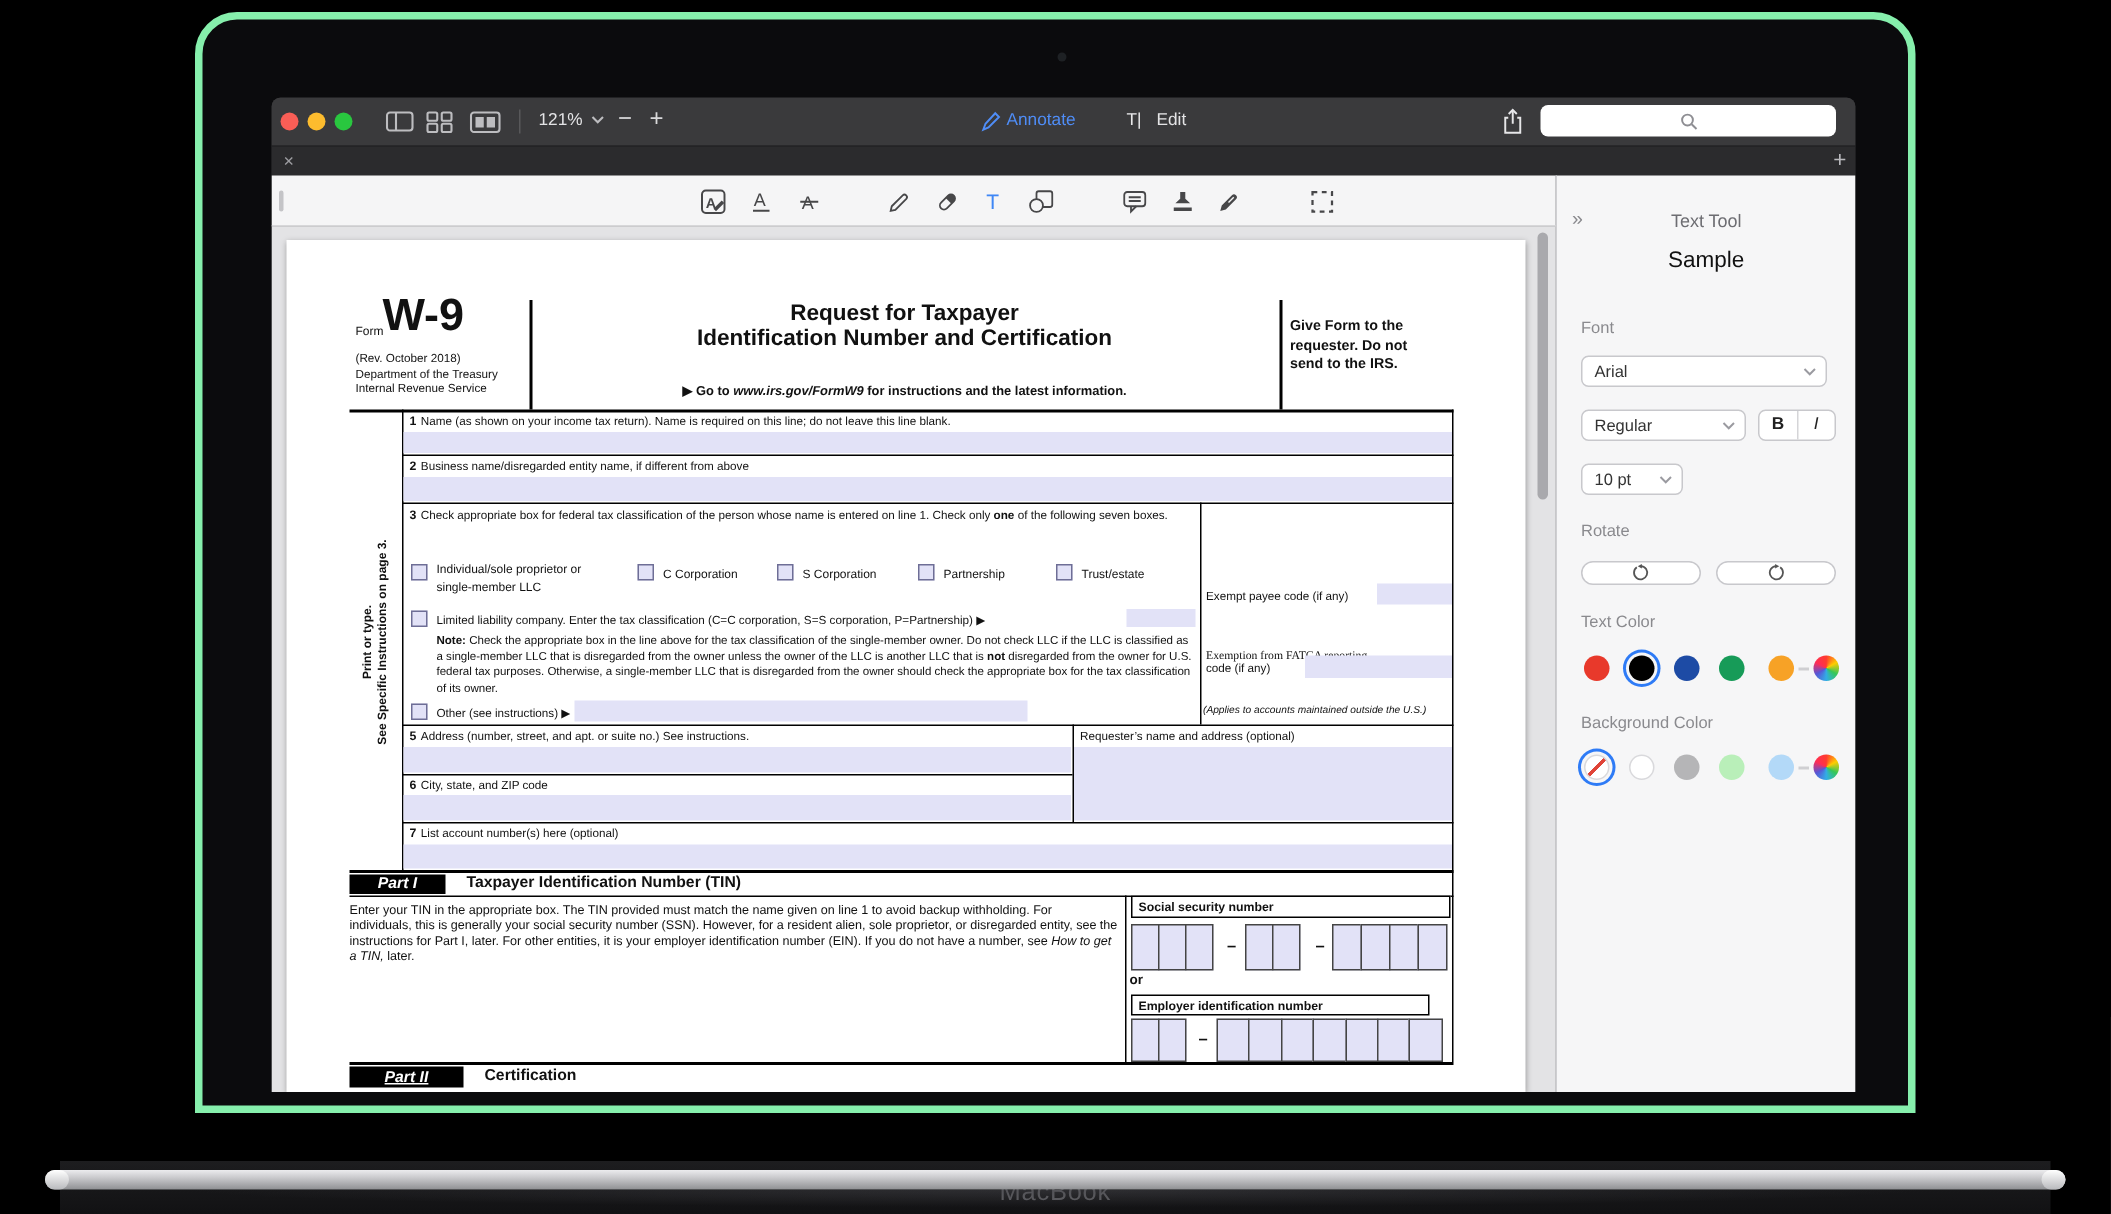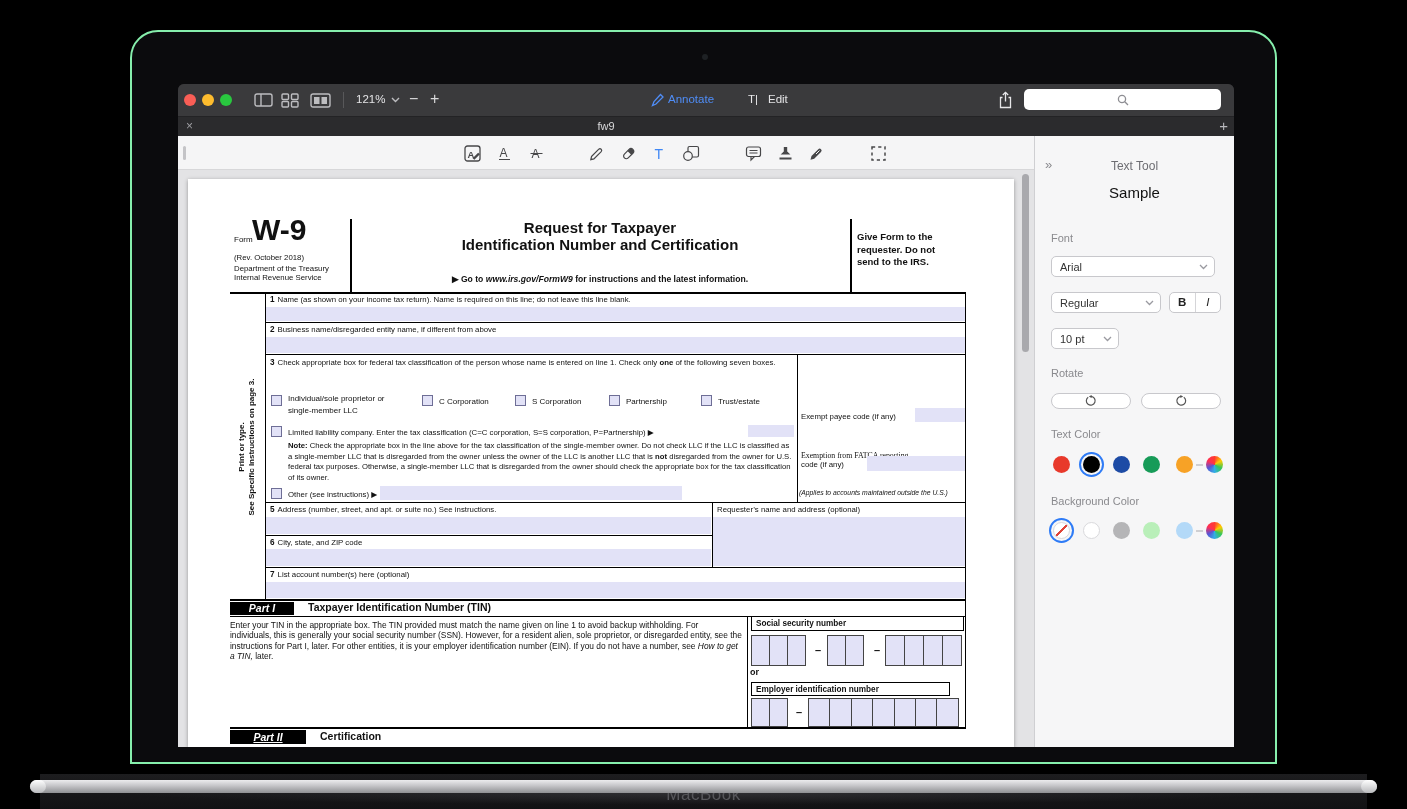--- a/index.html
+++ b/index.html
@@ -1,21 +1,21 @@
 <!DOCTYPE html>
 <html><head>
 <meta charset="utf-8">
 <style>
   * { margin:0; padding:0; box-sizing:border-box; }
   html,body { width:1407px; height:809px; background:#000; overflow:hidden;
               font-family:"Liberation Sans", sans-serif; }
 
   
   .laptop { position:absolute; left:130px; top:8px; width:1147px; height:734px;
-            background:#0b0b0d; border-radius:28px 28px 0 0; border:2px solid #86efac;margin-top:22px; }
+            background:#0b0b0d; border-radius:28px 28px 0 0; border:5px solid #86efac; }
   .camera { position:absolute; left:570px; top:22px; width:6px; height:6px; border-radius:50%;
             background:#1e2124; }
   .base-top { position:absolute; left:40px; top:742px; width:1327px; height:40px;
               background:linear-gradient(#1d1d1f,#101012); border-radius:0 0 4px 4px;margin-top:32px; }
   .macbook-label { position:absolute; left:0; right:0; top:11px; text-align:center;
                    color:#5f5f63; font-size:17px; letter-spacing:.5px; }
   .hinge { position:absolute; left:30px; top:780px; width:1347px; height:13px; border-radius:7px;
            background:linear-gradient(#ececee 0%, #c9c9cc 40%, #8f9093 100%); }
   .hinge::before, .hinge::after { content:""; position:absolute; top:0; width:16px; height:13px;
            border-radius:7px; background:linear-gradient(#ffffff,#b9babd); }
@@ -173,21 +173,20 @@
       <span class="searchfield">
         <svg width="12" height="12" viewBox="0 0 12 12">
             <circle cx="5" cy="5" r="3.6" fill="none" stroke="#8e8e93" stroke-width="1.3"></circle>
             <line x1="7.8" y1="7.8" x2="11" y2="11" stroke="#8e8e93" stroke-width="1.3"></line>
           </svg>
       </span>
     </div>
 
     <div class="tabbar">
       <span class="tab-close">×</span>
-      <span class="tab-title">fw9</span>
       <span class="tab-add">+</span>
     </div>
 
     <div class="content">
 
       <div class="doc-col">
 
         <div class="anno-toolbar">
           <span class="drag-handle"></span>
 

